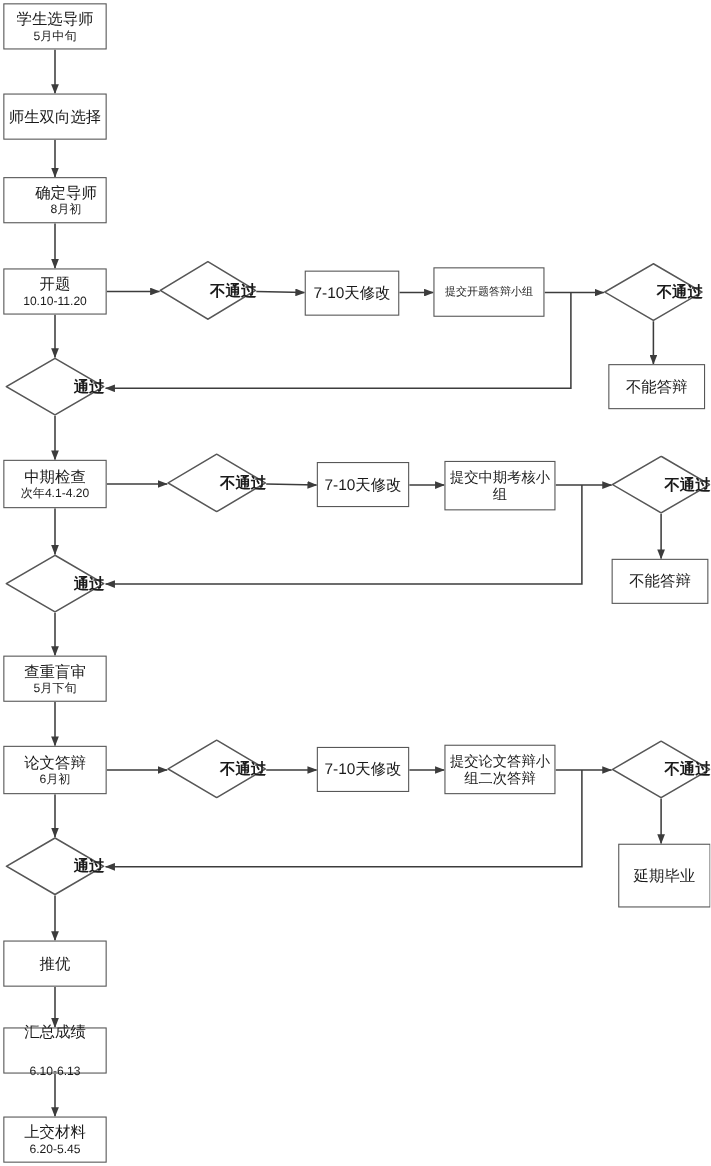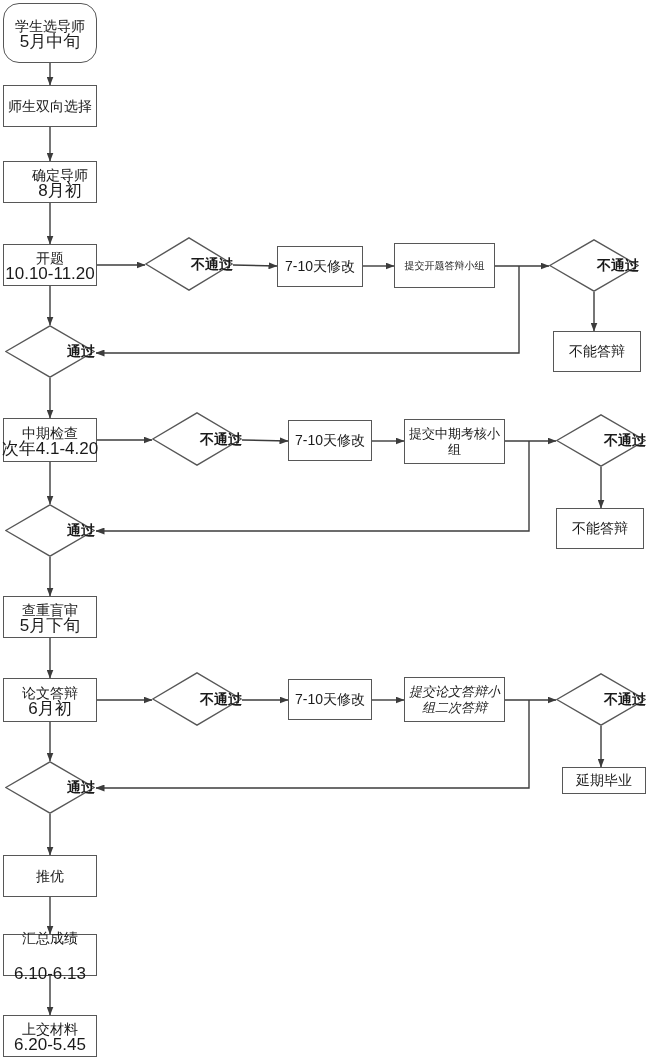--- a/index.html
+++ b/index.html
@@ -41,21 +41,21 @@
   }
   .node .t1 {
     font-size: 14px;
     line-height: 17px;
     white-space: nowrap;
   }
   .node .t1.two-line {
     white-space: normal;
   }
   .node .t2 {
-    font-size: 17px;
+    font-size: 11px;
     line-height: 14px;
     white-space: nowrap;
   }
   .diamond-wrap {
     position: absolute;
     display: flex;
     align-items: center;
     justify-content: flex-end;
     font-weight: bold;
   }
@@ -109,21 +109,21 @@
         <path d="M505,700 L556,700" marker-end="url(#arrowhead)"></path>
         <path d="M601,726 L601,767" marker-end="url(#arrowhead)"></path>
         <path d="M50,722 L50,761" marker-end="url(#arrowhead)"></path>
         <path d="M529,700 L529,788 L96,788" marker-end="url(#arrowhead)"></path>
         <path d="M50,814 L50,855" marker-end="url(#arrowhead)"></path>
         <path d="M50,897 L50,934" marker-end="url(#arrowhead)"></path>
         <path d="M50,976 L50,1015" marker-end="url(#arrowhead)"></path>
       </g>
   </svg>
   <div id="node-layer">
-      <div class="node box" style="left: 3px; top: 3px; width: 94px; height: 60px; border-radius: 16px;">
+      <div class="node box" style="left: 3px; top: 3px; width: 94px; height: 42px;">
         <div class="t1">学生选导师</div>
         <div class="t2">5月中旬</div>
       </div>
       <div class="node box" style="left: 3px; top: 85px; width: 94px; height: 42px;">
         <div class="t1">师生双向选择</div>
       </div>
       <div class="node box" style="left: 3px; top: 161px; width: 94px; height: 42px; padding-left: 20px;">
         <div class="t1">确定导师</div>
         <div class="t2">8月初</div>
       </div>
@@ -199,30 +199,30 @@
       </div>
       <div class="diamond-wrap" style="left: 152px; top: 672px; width: 90px; height: 54px;">
         <svg width="90" height="54" viewBox="0 0 90 54">
           <polygon points="45,0.8 89.2,27 45,53.2 0.8,27" fill="#ffffff" stroke="#575757" stroke-width="1.4"></polygon>
         </svg>
         <span class="dlabel">不通过</span>
       </div>
       <div class="node box" style="left: 288px; top: 679px; width: 84px; height: 41px;">
         <div class="t1">7-10天修改</div>
       </div>
-      <div class="node box" style="left: 404px; top: 677px; width: 101px; height: 45px; font-style: italic;">
+      <div class="node box" style="left: 404px; top: 677px; width: 101px; height: 45px;">
         <div class="t1 two-line" style="width: 95px; font-size: 13px; line-height: 16px;">提交论文答辩小组二次答辩</div>
       </div>
       <div class="diamond-wrap" style="left: 556px; top: 673px; width: 90px; height: 53px;">
         <svg width="90" height="53" viewBox="0 0 90 53">
           <polygon points="45,0.8 89.2,26.5 45,52.2 0.8,26.5" fill="#ffffff" stroke="#575757" stroke-width="1.4"></polygon>
         </svg>
         <span class="dlabel">不通过</span>
       </div>
-      <div class="node box" style="left: 562px; top: 767px; width: 84px; height: 27px;">
+      <div class="node box" style="left: 562px; top: 767px; width: 84px; height: 58px;">
         <div class="t1">延期毕业</div>
       </div>
       <div class="diamond-wrap" style="left: 5px; top: 761px; width: 90px; height: 53px;">
         <svg width="90" height="53" viewBox="0 0 90 53">
           <polygon points="45,0.8 89.2,26.5 45,52.2 0.8,26.5" fill="#ffffff" stroke="#575757" stroke-width="1.4"></polygon>
         </svg>
         <span class="dlabel">通过</span>
       </div>
       <div class="node box" style="left: 3px; top: 855px; width: 94px; height: 42px;">
         <div class="t1">推优</div>

